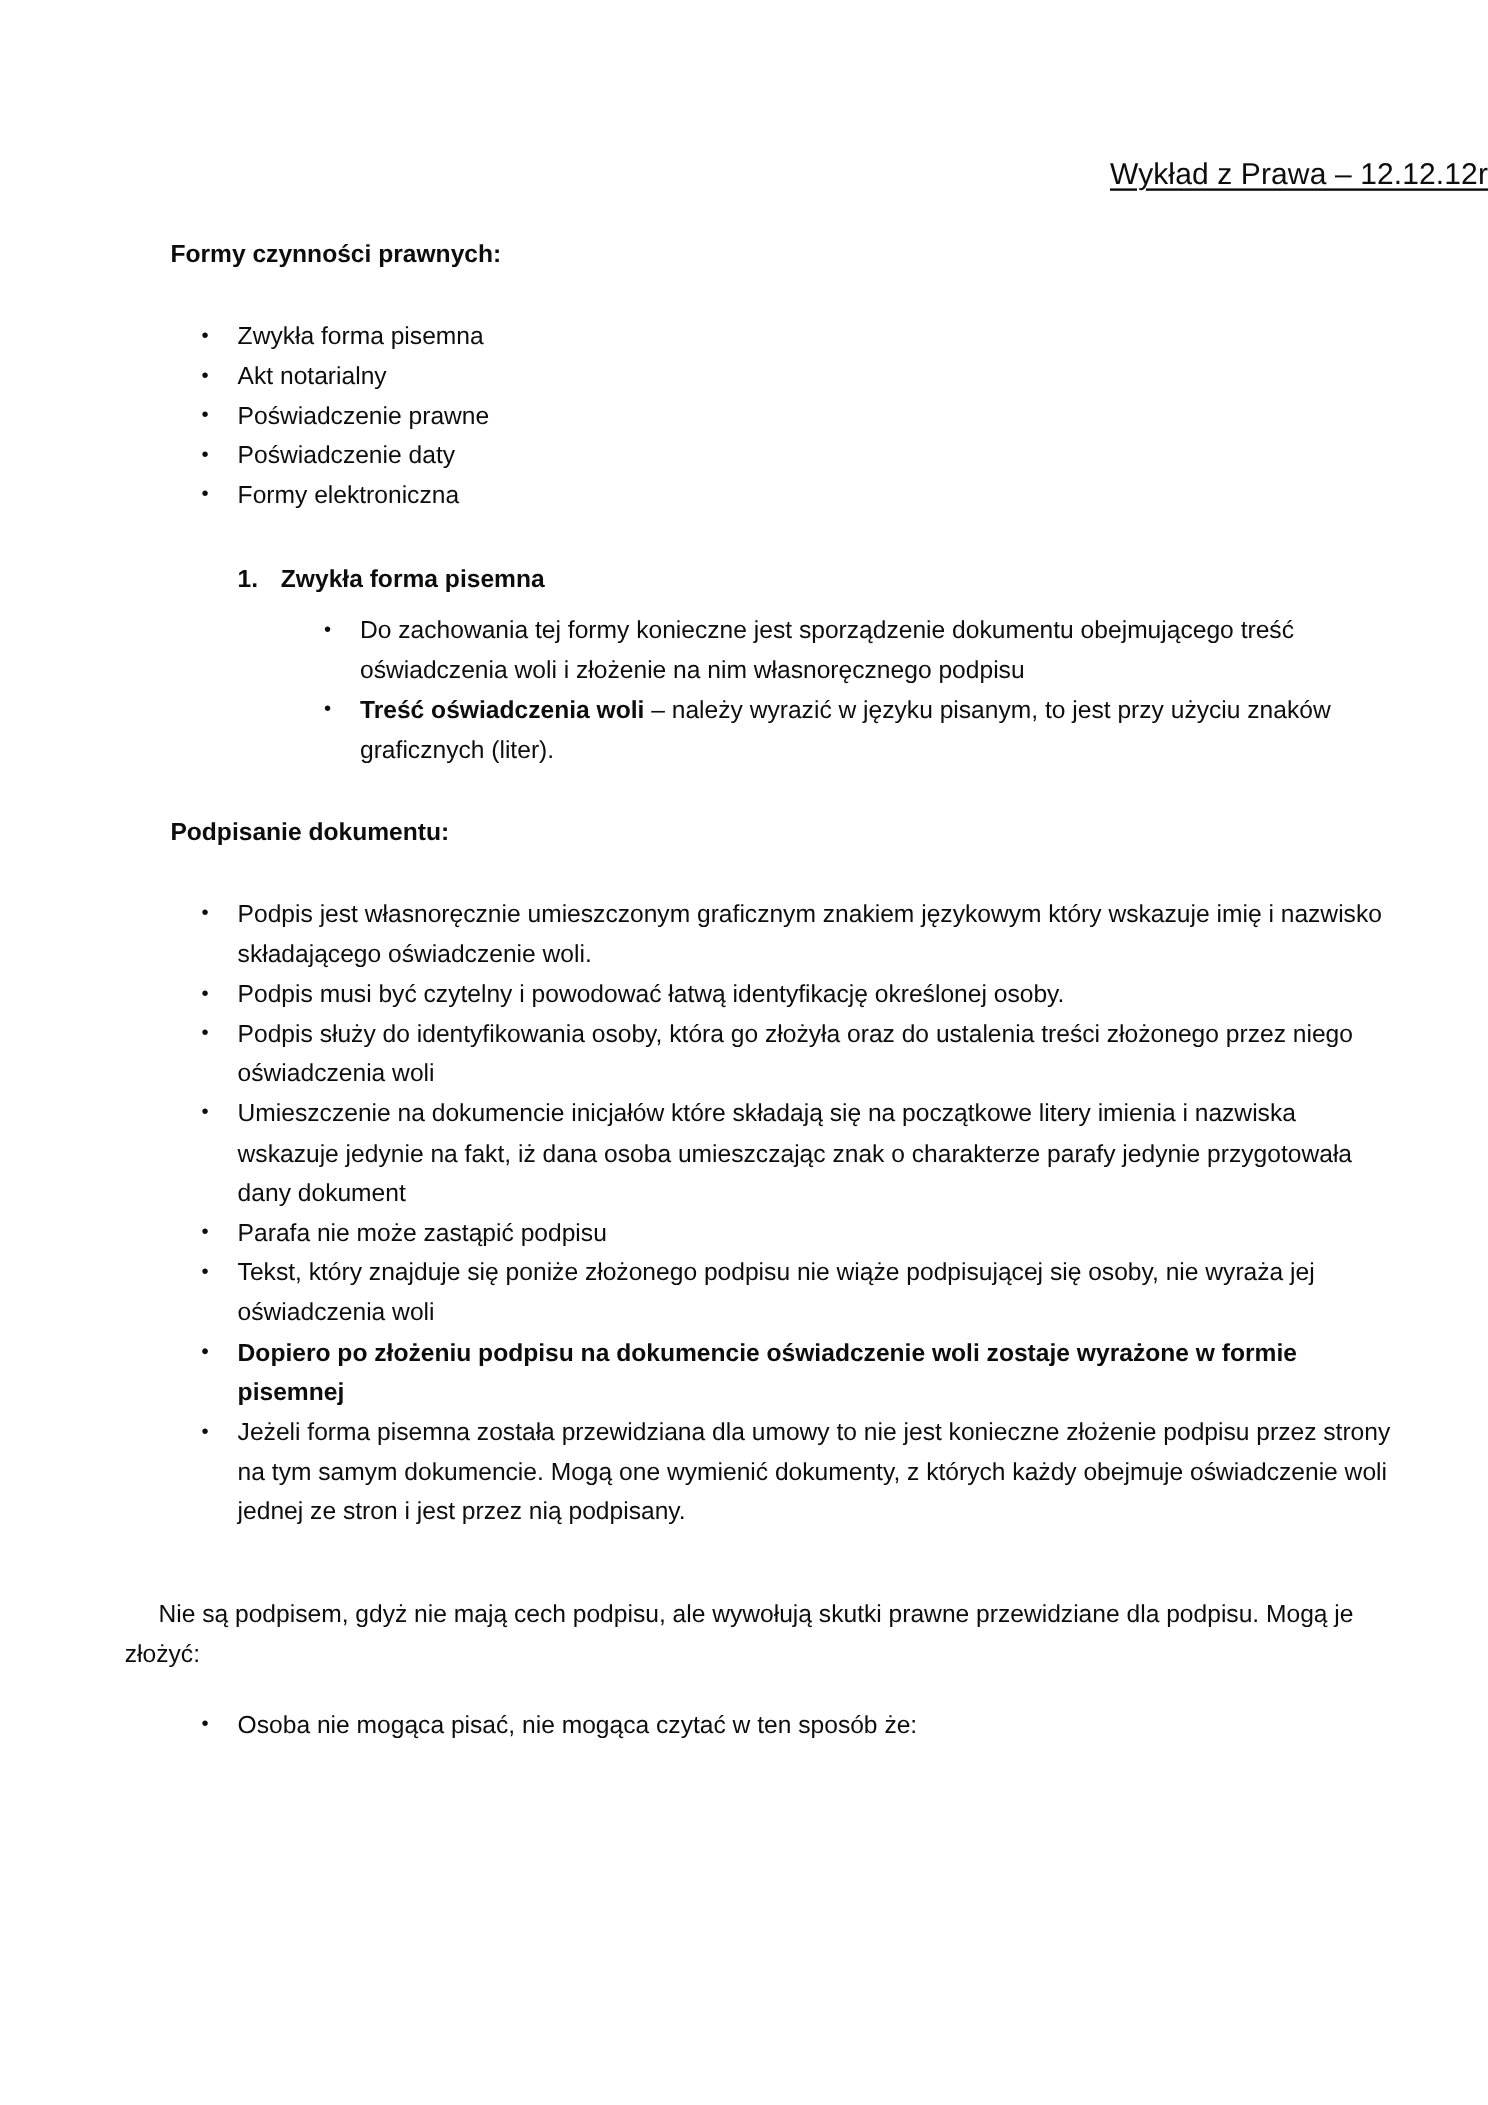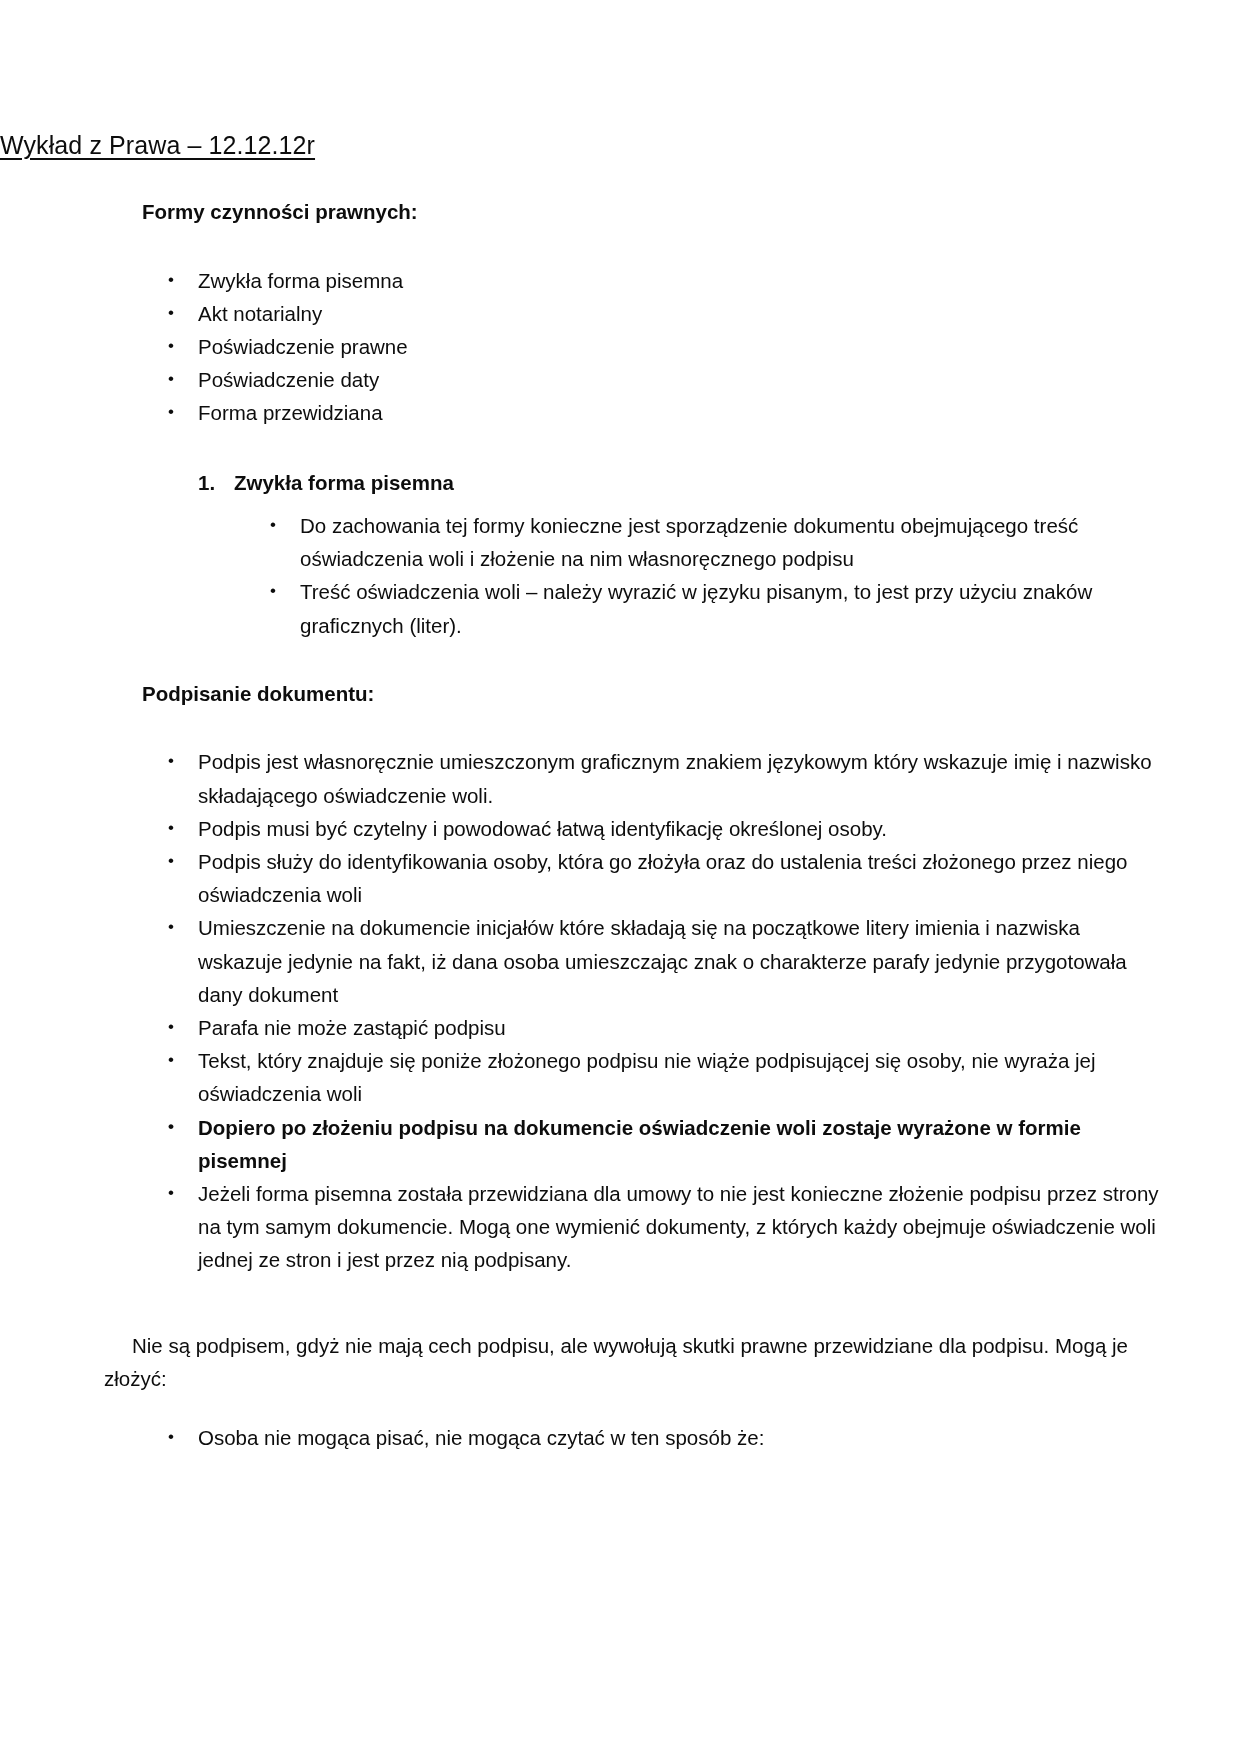--- a/index.html
+++ b/index.html
@@ -19,21 +19,21 @@
     width: 1240px;
     height: 1754px;
     box-sizing: border-box;
     padding: 0;
     background: #ffffff;
     overflow: hidden;
   }
 
   
   .doc-title {
-    text-align: left;
+    text-align: right;
     font-size: 25px;
     font-weight: 400;
     letter-spacing: 0.1px;
     margin: 0;
     padding-top: 130px;
     line-height: 1.2;
   }
   .doc-title .u {
     text-decoration: underline;
     text-underline-offset: 4px;
@@ -119,21 +119,21 @@
     margin: 0;
     padding-left: 104px;
     padding-right: 95px;
     text-indent: 28px;
   }
 
   .gap-xs { height: 10px; }
   .gap-md { height: 26px; }
   .gap-lg { height: 36px; }
 
-  b.strong { font-weight: normal; }
+  b.strong { font-weight: bold; }
 </style>
 </head>
 <body>
 
 <div class="page">
 
   <h1 class="doc-title">
     <span class="u">Wykład z Prawa – 12.12.12r</span>
   </h1>
 
@@ -141,21 +141,21 @@
 
   <h2 class="section-head">Formy czynności prawnych:</h2>
 
   <div class="gap-md"></div>
 
   <ul class="lvl1">
     <li>Zwykła forma pisemna</li>
     <li>Akt notarialny</li>
     <li>Poświadczenie prawne</li>
     <li>Poświadczenie daty</li>
-    <li>Forma przewidziana</li>
+    <li>Formy elektroniczna</li>
   </ul>
 
   <div class="gap-lg"></div>
 
   <ol class="numlist">
     <li>
       <span class="num">1.</span>
       <span>Zwykła forma pisemna</span>
     </li>
   </ol>

